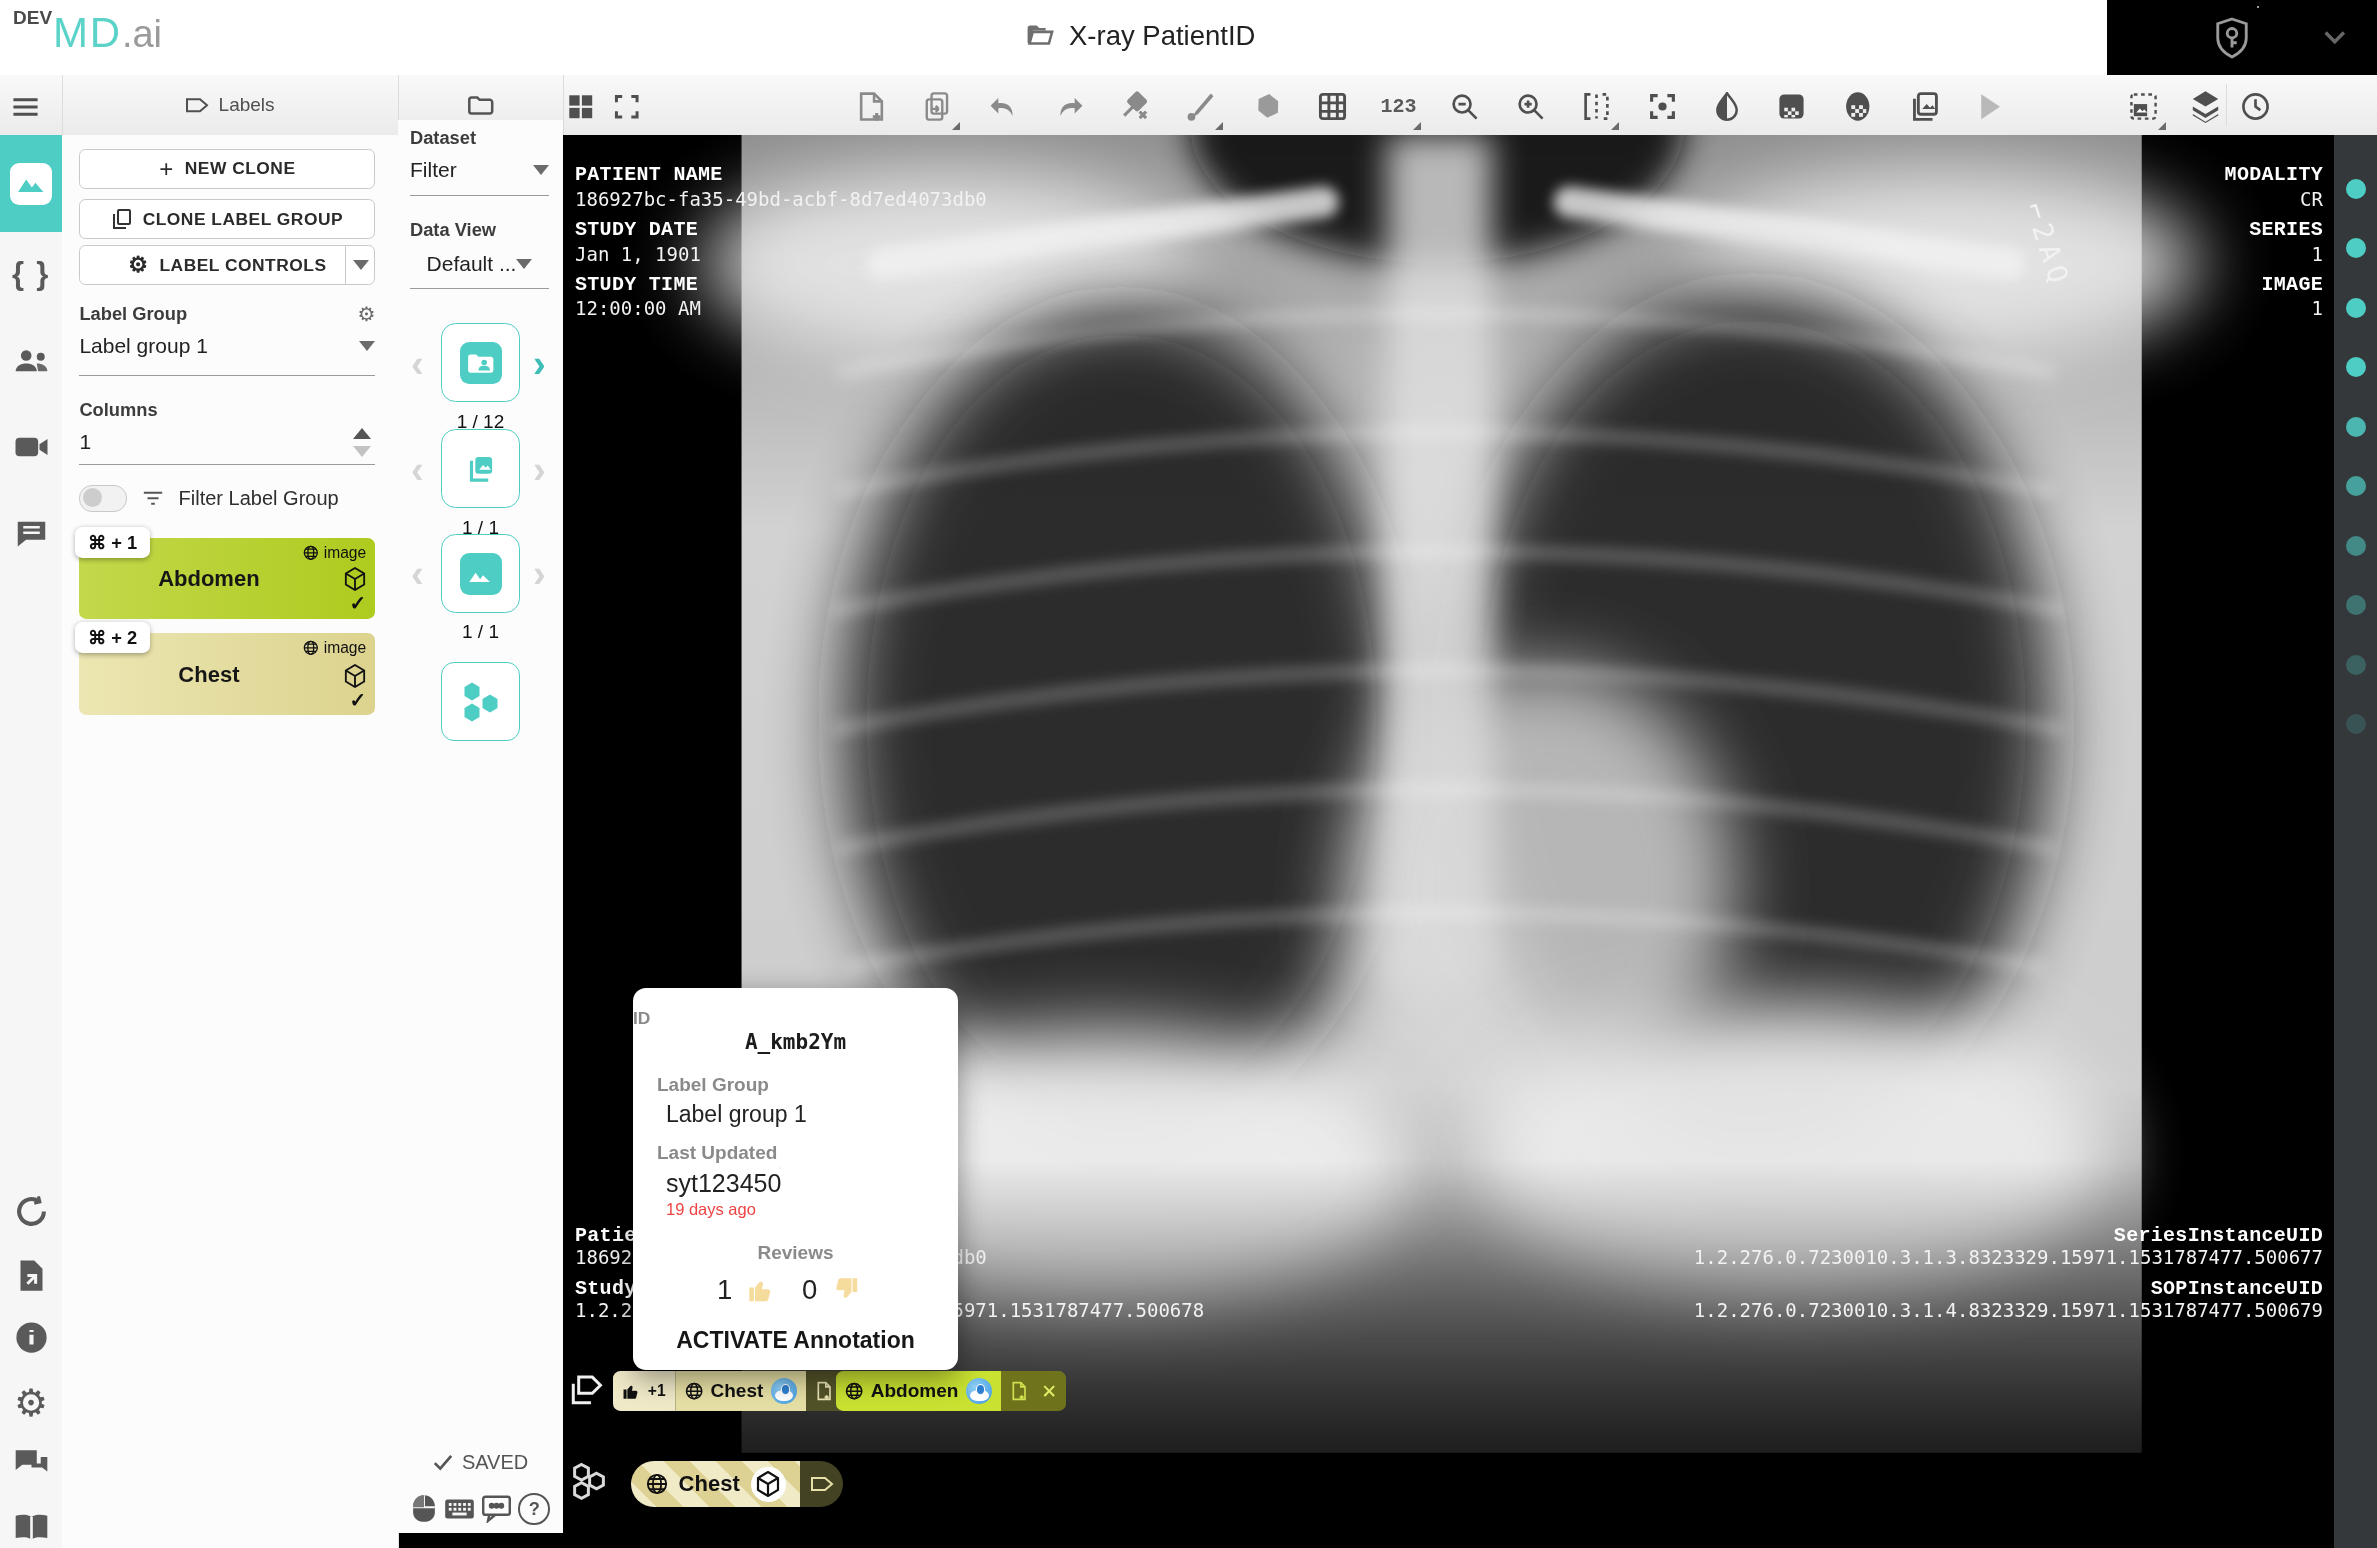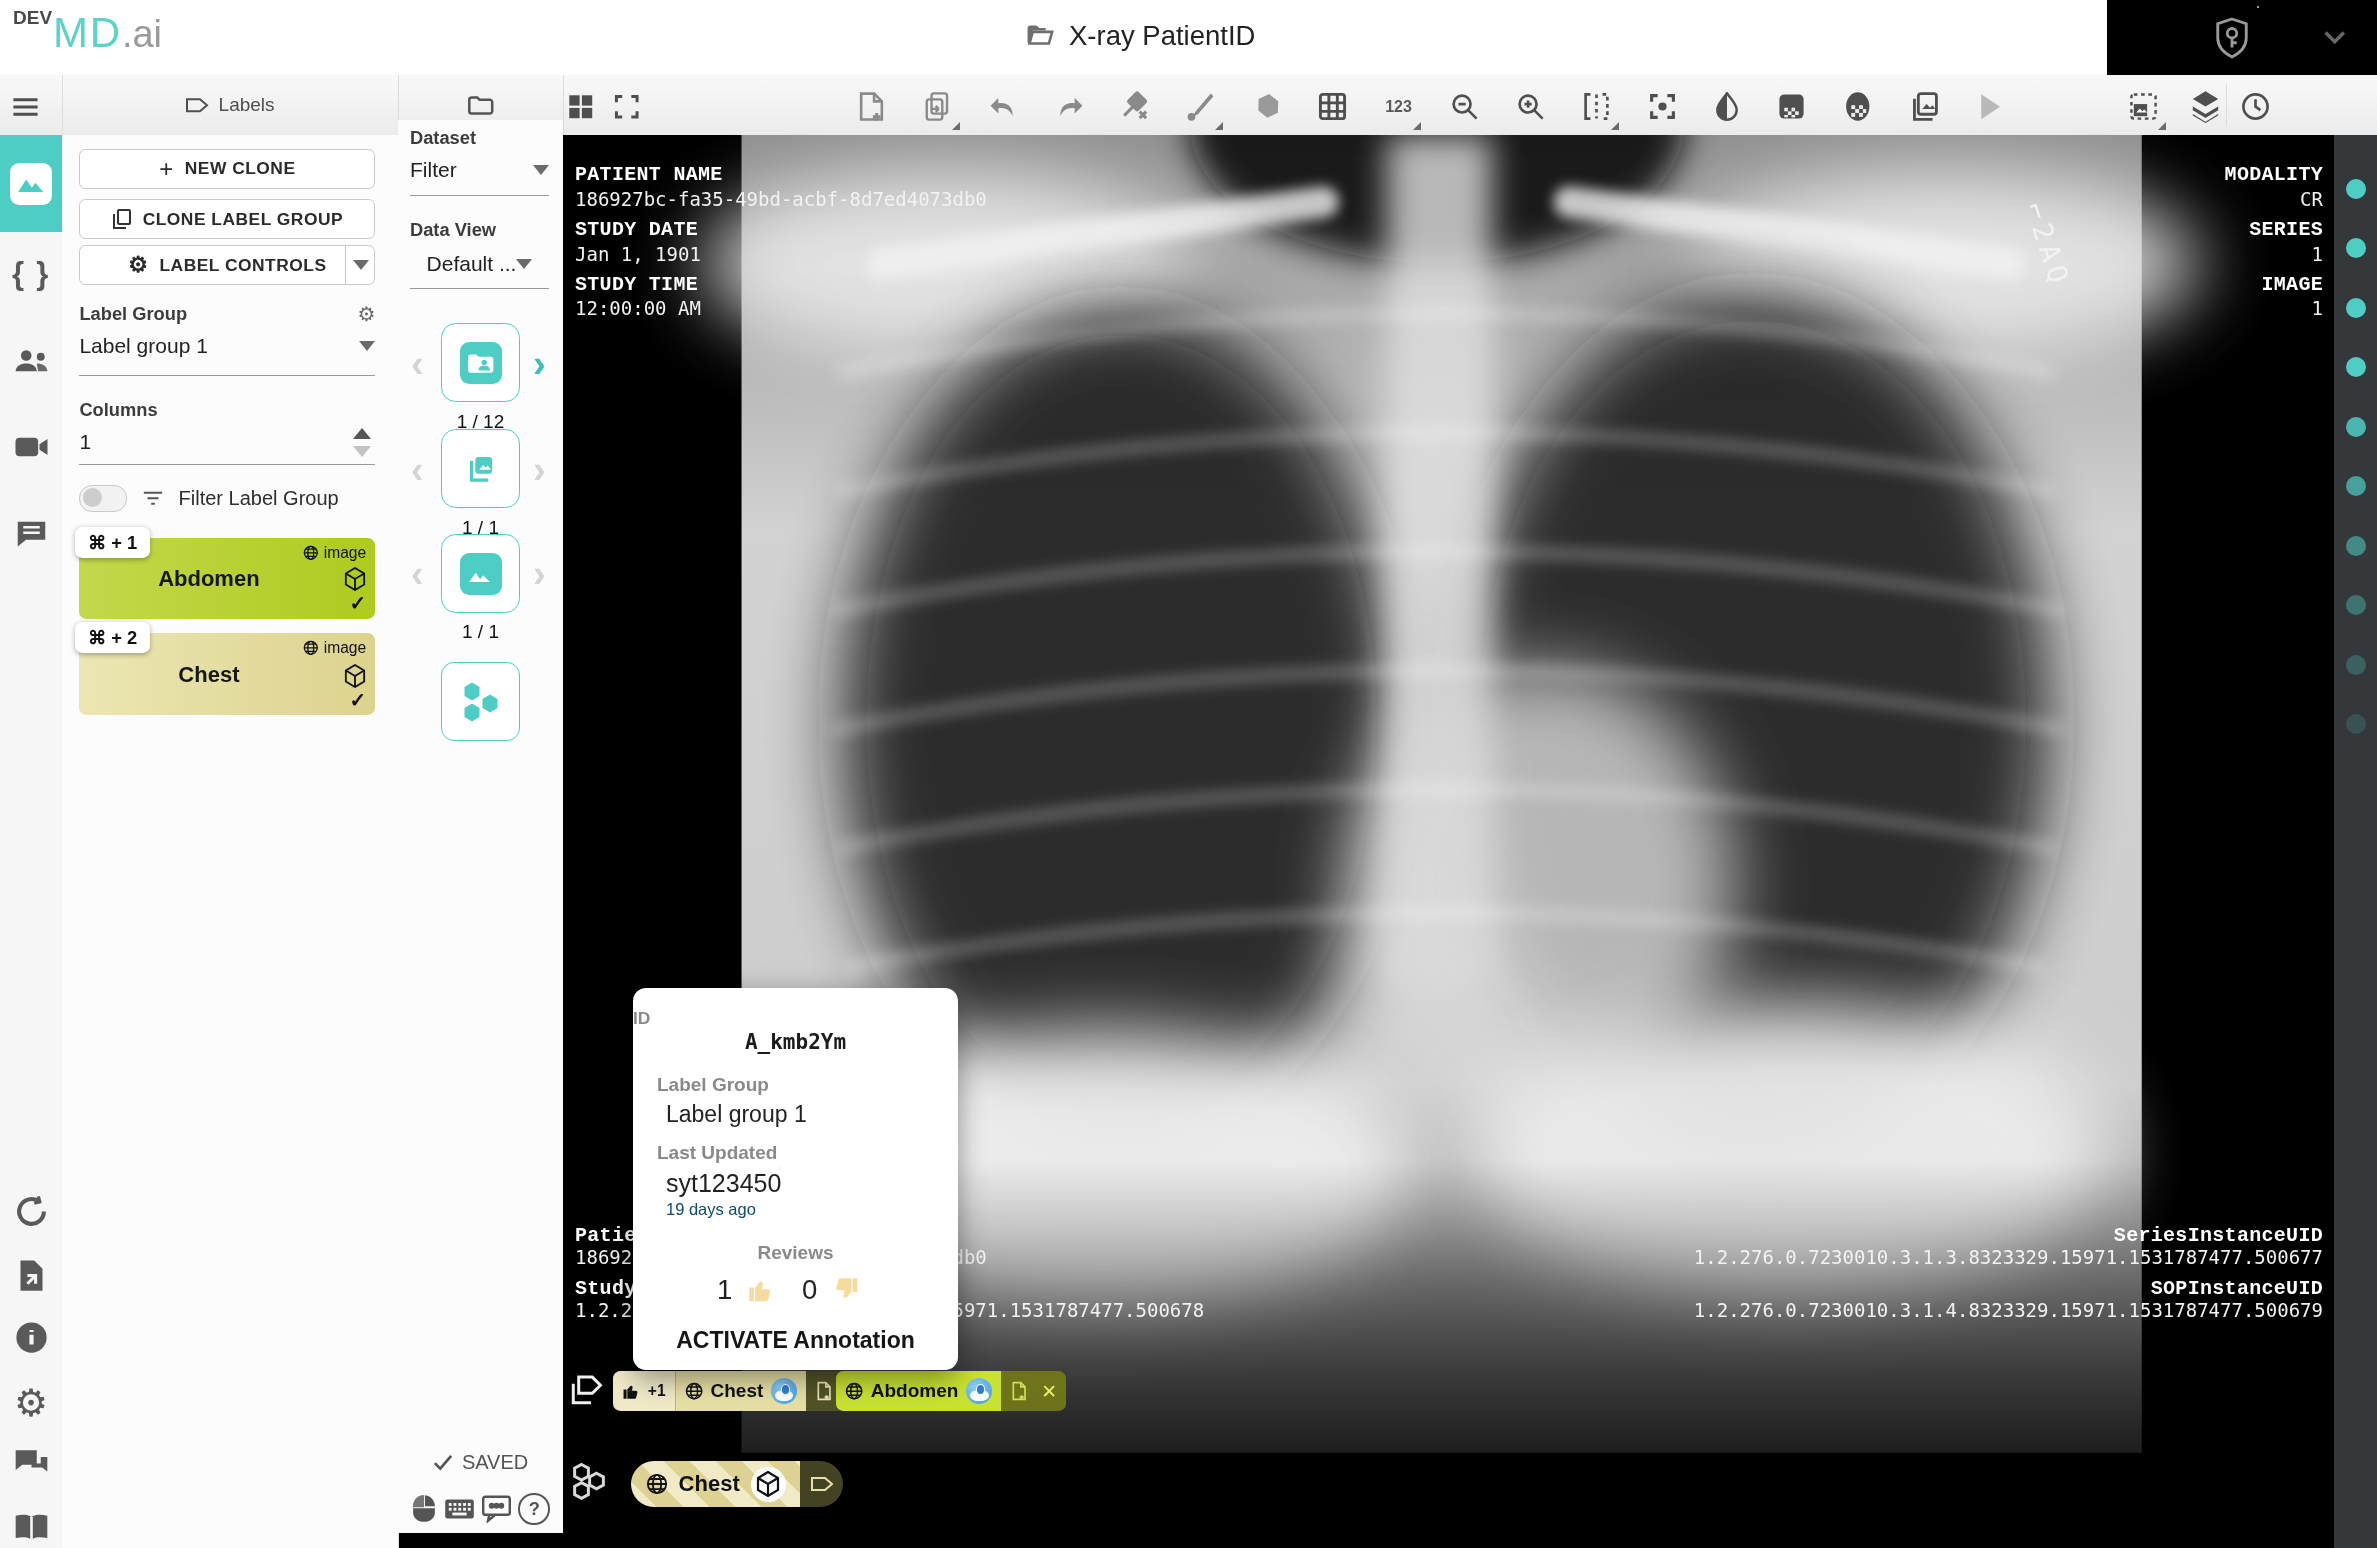--- a/index.html
+++ b/index.html
@@ -176,21 +176,21 @@
   <svg width="31" height="27.5" viewBox="0 0 24 20" fill="#9a9a9a">
       <path d="M9 2h9l4 8-4 8H9l-4-8z" transform="rotate(-25 12 10)"></path>
     </svg>
 </div>
 <div class="tool dark" style="left:1314px">
   <svg width="29" height="29" viewBox="0 0 24 24" fill="none" stroke="#4f4f4f" stroke-width="2.4">
       <rect x="2" y="2" width="20" height="20" rx="2"></rect>
       <path d="M2 9h20M2 16h20M9 2v20M16 2v20"></path>
     </svg>
 </div>
-<div class="tool dark" style="left:1380px;font-family:Liberation Sans, sans-serif;font-weight:bold;font-size:16px">
+<div class="tool dark" style="left:1380px;font-family:Liberation Mono, monospace;font-weight:bold;font-size:20px">
   <span>123</span>
   <div class="corner"></div>
 </div>
 <div class="tool dark" style="left:1446px">
   <svg width="29" height="29" viewBox="0 0 24 24" fill="none" stroke="#4f4f4f" stroke-width="2.2">
       <circle cx="10" cy="10" r="7"></circle>
       <path d="M15 15l7 7M7 10h6"></path>
     </svg>
 </div>
 <div class="tool dark" style="left:1512px">
@@ -707,21 +707,21 @@
 
 <div id="popup" class="abs">
   <div class="abs pp-h" style="left:0;top:20px;width:325px;text-align:left">ID</div>
   <div class="abs" style="left:0;top:42px;width:325px;text-align:center;font-family:'DejaVu Sans Mono',monospace;font-weight:bold;font-size:21px;color:#1c1c1c">A_kmb2Ym</div>
 
   <div class="abs pp-h" style="left:24px;top:86px;font-size:19px">Label Group</div>
   <div class="abs" style="left:33px;top:113px;font-size:23px;color:#222">Label group 1</div>
 
   <div class="abs pp-h" style="left:24px;top:154px;font-size:19px">Last Updated</div>
   <div class="abs" style="left:33px;top:181px;font-size:25px;color:#222">syt123450</div>
-  <div class="abs" style="left:33px;top:212px;font-size:16.5px;color:#0c4a6e">19 days ago</div>
+  <div class="abs" style="left:33px;top:212px;font-size:16.5px;color:#ef4444">19 days ago</div>
   <span class="abs avatar" style="left:146px;top:179px;width:51px;height:51px"></span>
 
   <div class="abs pp-h" style="left:0;top:254px;width:325px;text-align:center;font-size:19px">Reviews</div>
   <div class="abs f" style="left:84px;top:286px;gap:14.6px">
     <span style="font-size:27.5px;color:#222">1</span>
     <svg width="27.5" height="27.5" viewBox="0 0 24 24" fill="#f6dc9c">
         <path d="M2 10h4v12H2zM7 22h9.5c1 0 1.9-.7 2.1-1.7l1.6-6.4c.3-1.2-.6-2.4-1.9-2.4H13l.9-4.2c.2-1-.4-2-1.4-2.3-.8-.2-1.6.1-2 .8L7 10z"></path>
       </svg>
     <span style="font-size:27.5px;color:#222;margin-left:13px">0</span>
     <svg width="27.5" height="27.5" viewBox="0 0 24 24" fill="#f6dc9c" transform="rotate(180)">

